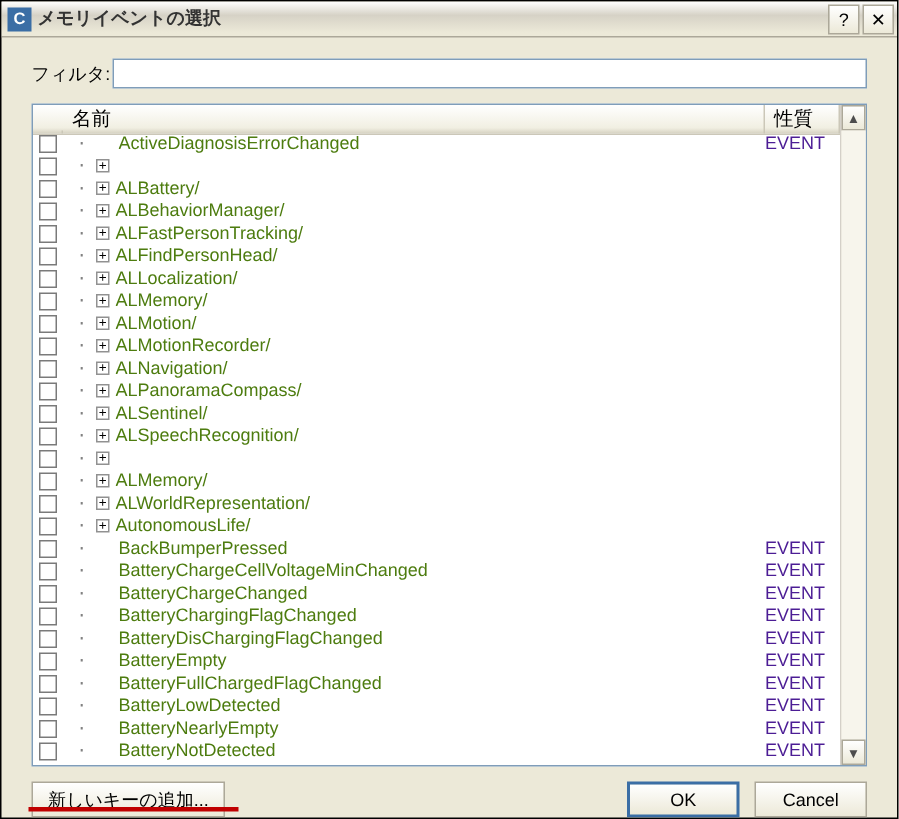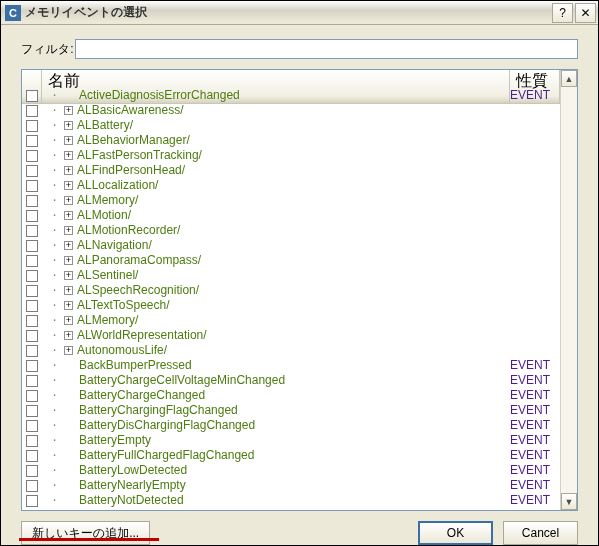--- a/index.html
+++ b/index.html
@@ -70,22 +70,23 @@
   }
   .tree-scroll {
     flex: 1;
     overflow: hidden;
     position: relative;
   }
   .header-row {
     display: flex;
     background: linear-gradient(#fff,#f1efe2 80%,#d6d2c2);
     border-bottom: 1px solid #cbc7b8;
-    height: 34px;
-    font-size: 16px;
+    height: 20px;
+    font-size: 13px;
+    align-items: flex-end;
   }
   .header-cell {
     padding: 1px 6px;
     border-right: 1px solid #cbc7b8;
   }
   .hc-name { flex: 1; }
   .hc-qual { width: 50px; }
   .rows {
     position: absolute;
     top: 18px; left: 0; right: 0; bottom: 0;
@@ -212,21 +213,20 @@
           <div class="checkbox"></div>
           <span class="tree-line">·</span>
           <div class="node-gap"></div>
           <span class="row-label">ActiveDiagnosisErrorChanged</span>
           <span class="row-qual">EVENT</span>
         </div>
         <div class="row">
           <div class="checkbox"></div>
           <span class="tree-line">·</span>
           <div class="expander">+</div>
-          <span class="row-label">ALBasicAwareness/</span>
           <span class="row-qual"></span>
         </div>
         <div class="row">
           <div class="checkbox"></div>
           <span class="tree-line">·</span>
           <div class="expander">+</div>
           <span class="row-label">ALBattery/</span>
           <span class="row-qual"></span>
         </div>
         <div class="row">
@@ -303,21 +303,20 @@
           <div class="checkbox"></div>
           <span class="tree-line">·</span>
           <div class="expander">+</div>
           <span class="row-label">ALSpeechRecognition/</span>
           <span class="row-qual"></span>
         </div>
         <div class="row">
           <div class="checkbox"></div>
           <span class="tree-line">·</span>
           <div class="expander">+</div>
-          <span class="row-label">ALTextToSpeech/</span>
           <span class="row-qual"></span>
         </div>
         <div class="row">
           <div class="checkbox"></div>
           <span class="tree-line">·</span>
           <div class="expander">+</div>
           <span class="row-label">ALMemory/</span>
           <span class="row-qual"></span>
         </div>
         <div class="row">

